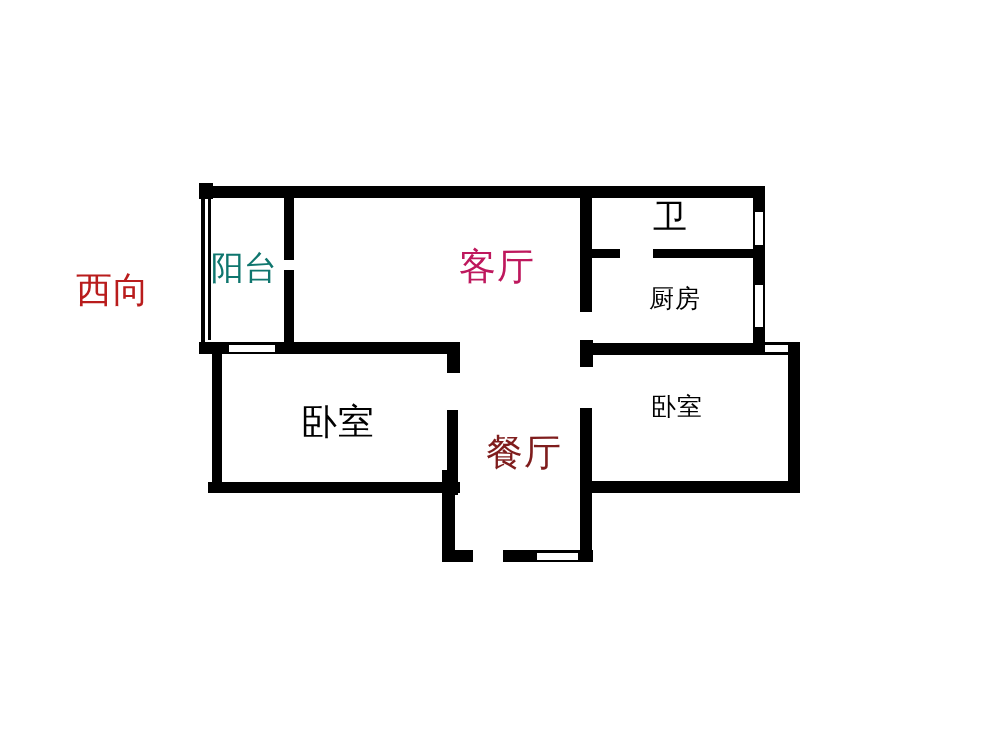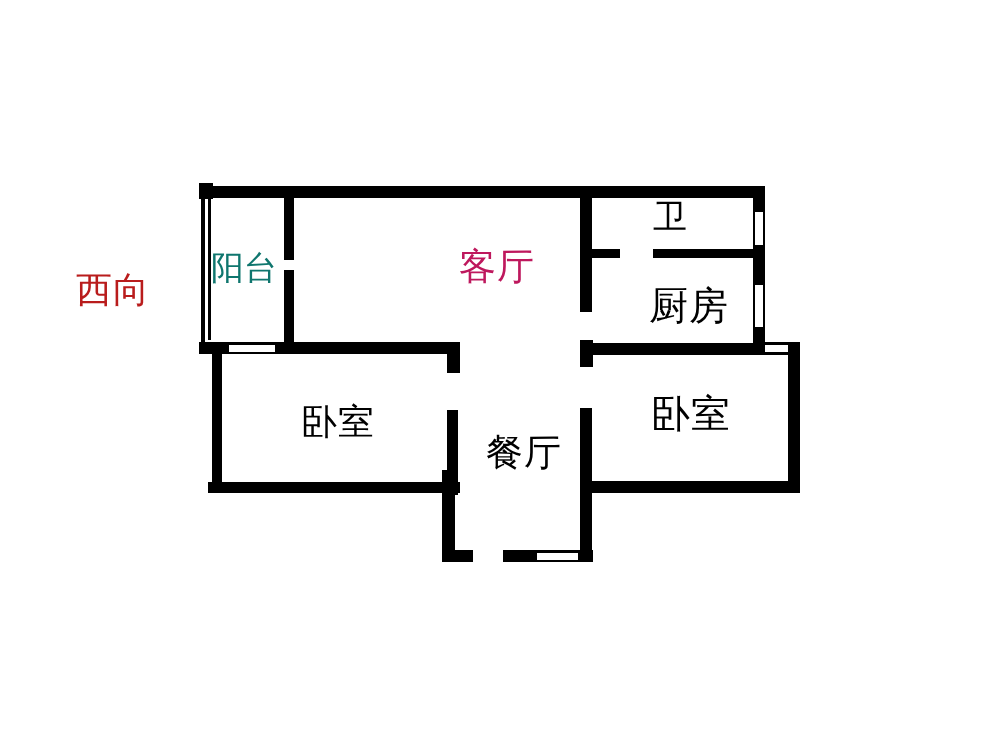--- a/index.html
+++ b/index.html
@@ -9,21 +9,21 @@
     background:#ffffff;
     overflow:hidden;
     font-family:"Liberation Serif","DejaVu Serif",serif;
   }
   .wall{position:absolute;background:#000000;}
   .win{position:absolute;background:#ffffff;}
   .win-h{border-top:3px solid #000000;border-bottom:3px solid #000000;box-sizing:border-box;}
   .room-label{
     position:absolute;
     color:#000000;
-    font-size:39px;
+    font-size:25px;
     line-height:1;
     white-space:nowrap;
     letter-spacing:1px;
   }
 </style>
 </head>
 <body>
 
 <div id="canvas" style="background: rgb(255, 255, 255);">
 
@@ -65,16 +65,16 @@
   <div class="win win-h" style="left:765px;top:342px;width:23px;height:13px;"></div>
   <div class="wall" style="left: 788px; top: 342px; width: 12px; height: 151px; background: rgb(0, 0, 0);"></div>
   <div class="wall" style="left: 580px; top: 481px; width: 220px; height: 12px; background: rgb(0, 0, 0);"></div>
 
   <div class="room-label" style="left: 76px; top: 272px; font-size: 36px; color: #b91c1c; text-align: right;">西向</div>
   <div class="room-label" style="left: 211px; top: 252px; font-size: 33px; letter-spacing: 0px; color: #0f766e;">阳台</div>
   <div class="room-label" style="left: 459px; top: 248px; font-size: 37px; color: #be185d;">客厅</div>
   <div class="room-label" style="left: 653px; top: 200px; font-size: 34px; color: rgb(0, 0, 0);">卫</div>
   <div class="room-label" style="left: 649px; top: 286px; color: rgb(0, 0, 0);">厨房</div>
   <div class="room-label" style="left: 301px; top: 404px; font-size: 36px; color: rgb(0, 0, 0);">卧室</div>
-  <div class="room-label" style="left: 486px; top: 434px; font-size: 37px; color: #000000;">餐厅</div>
+  <div class="room-label" style="left: 486px; top: 434px; font-size: 37px; color: #7f1d1d;">餐厅</div>
   <div class="room-label" style="left: 651px; top: 394px; color: rgb(0, 0, 0);">卧室</div>
 
 </div>
 
 </body></html>

